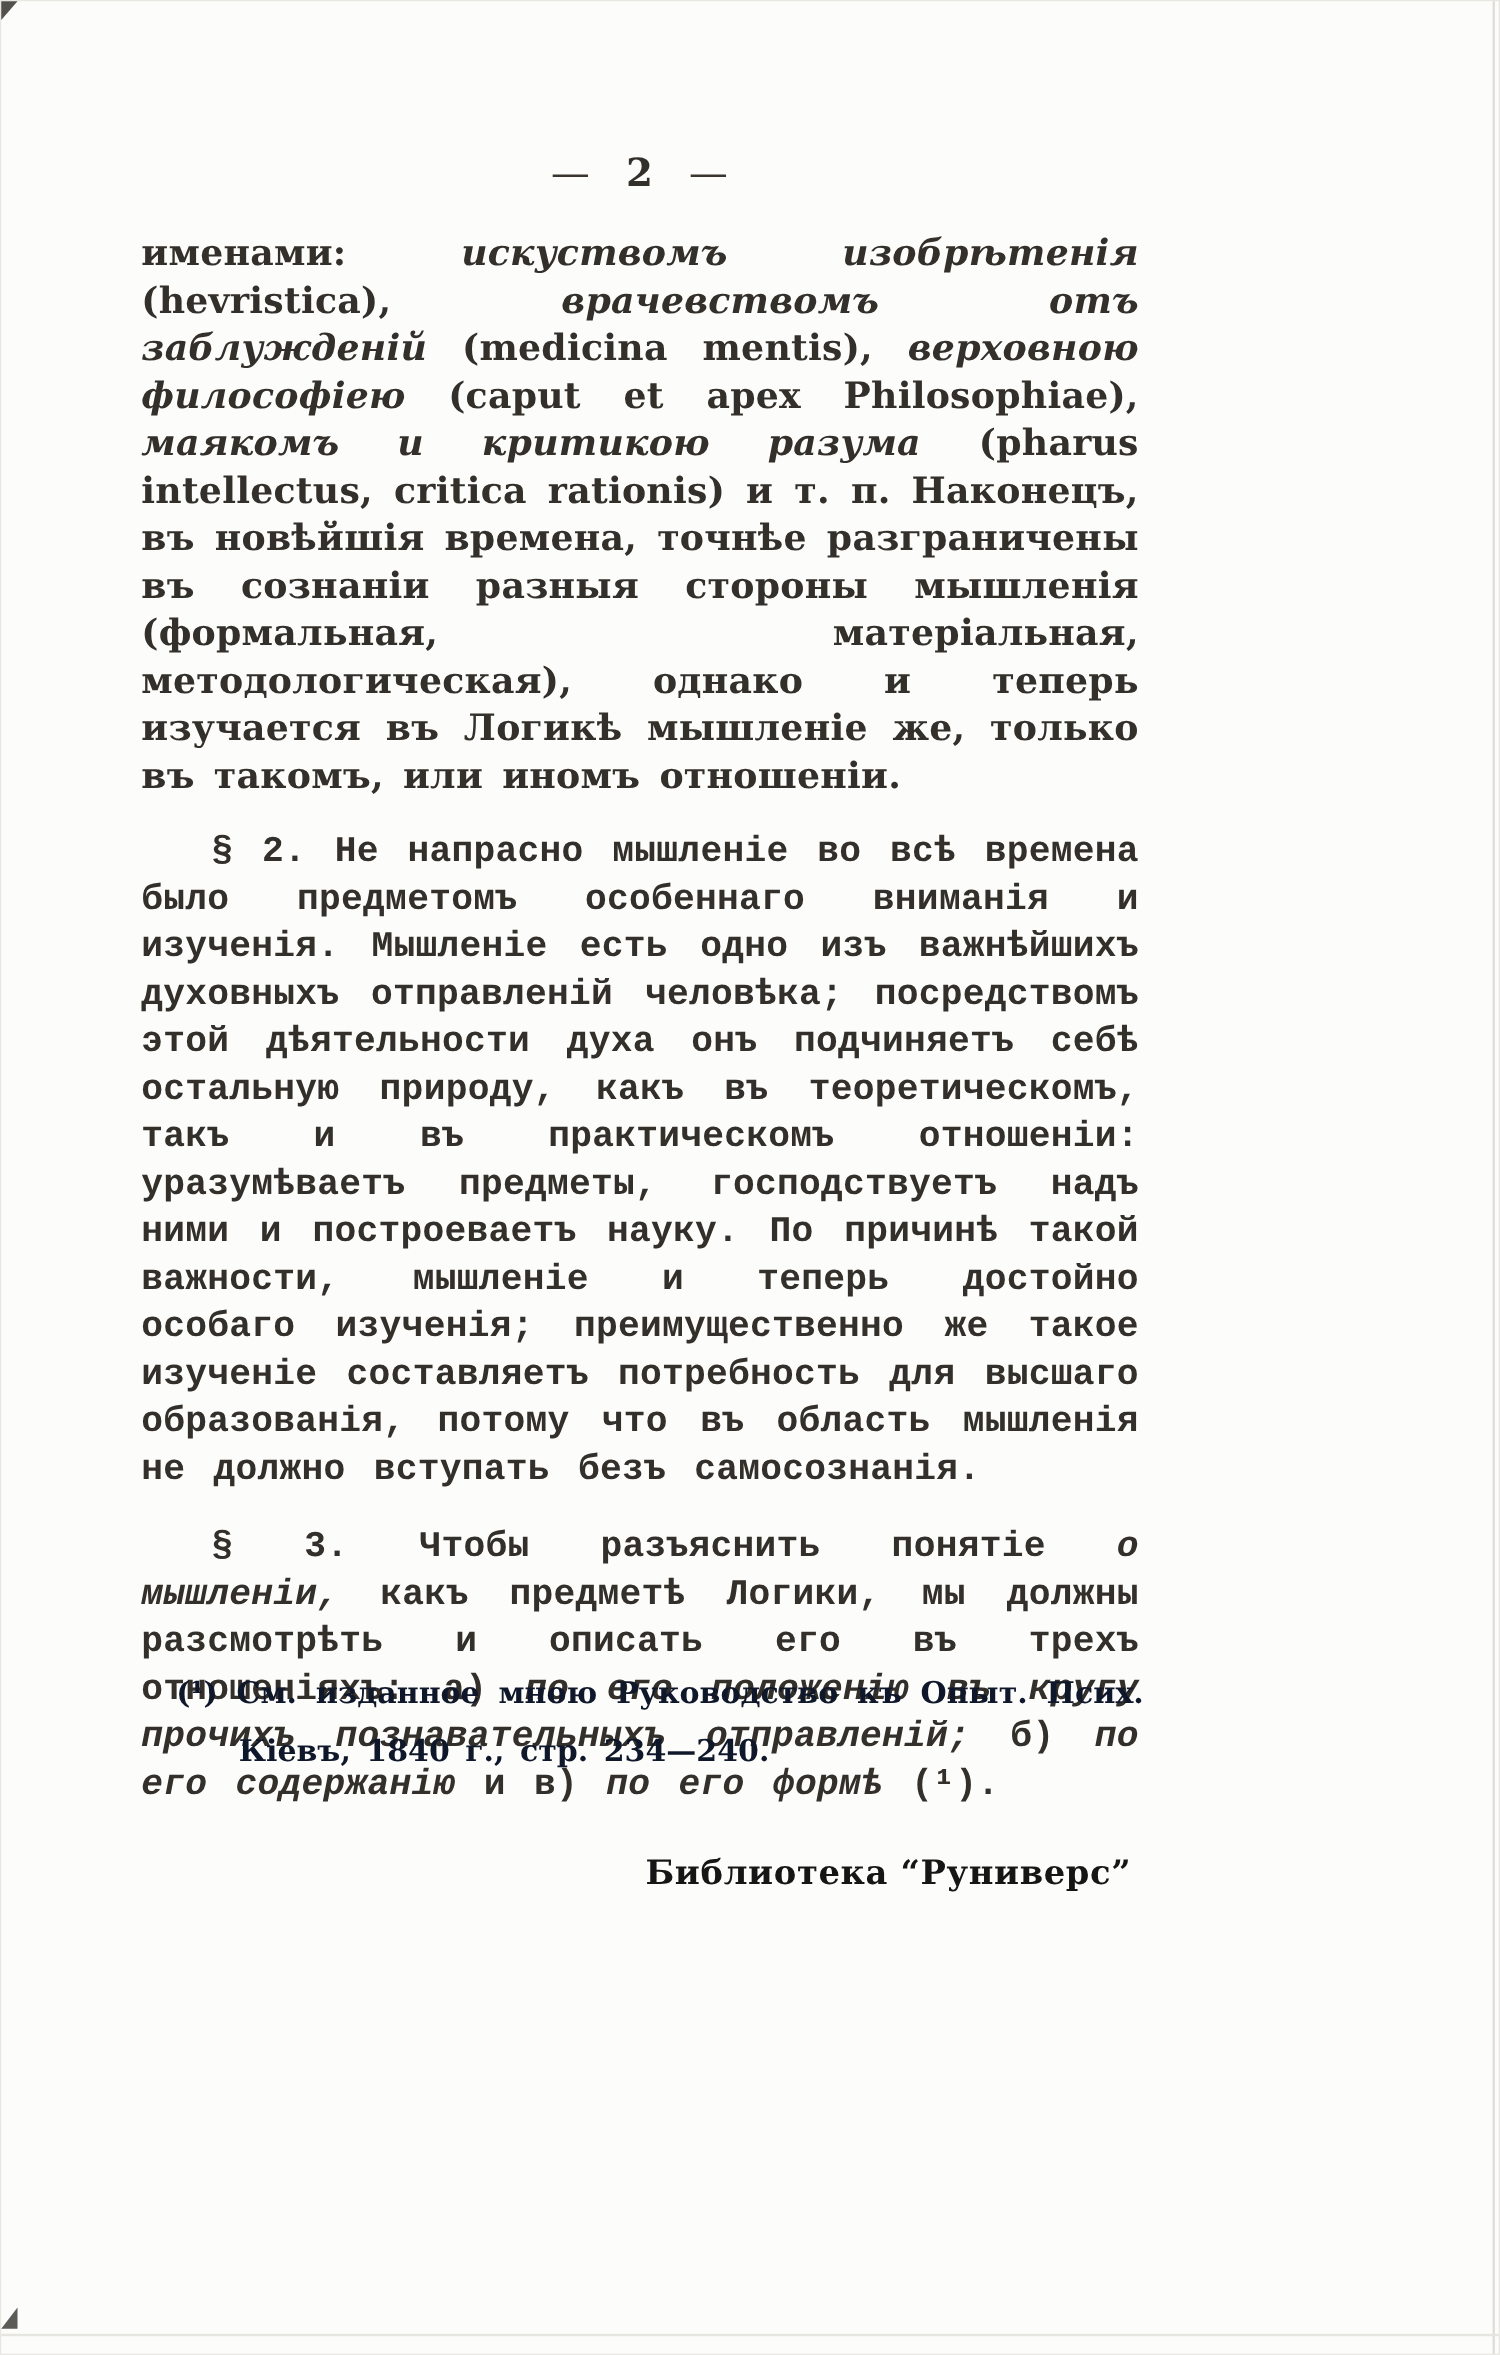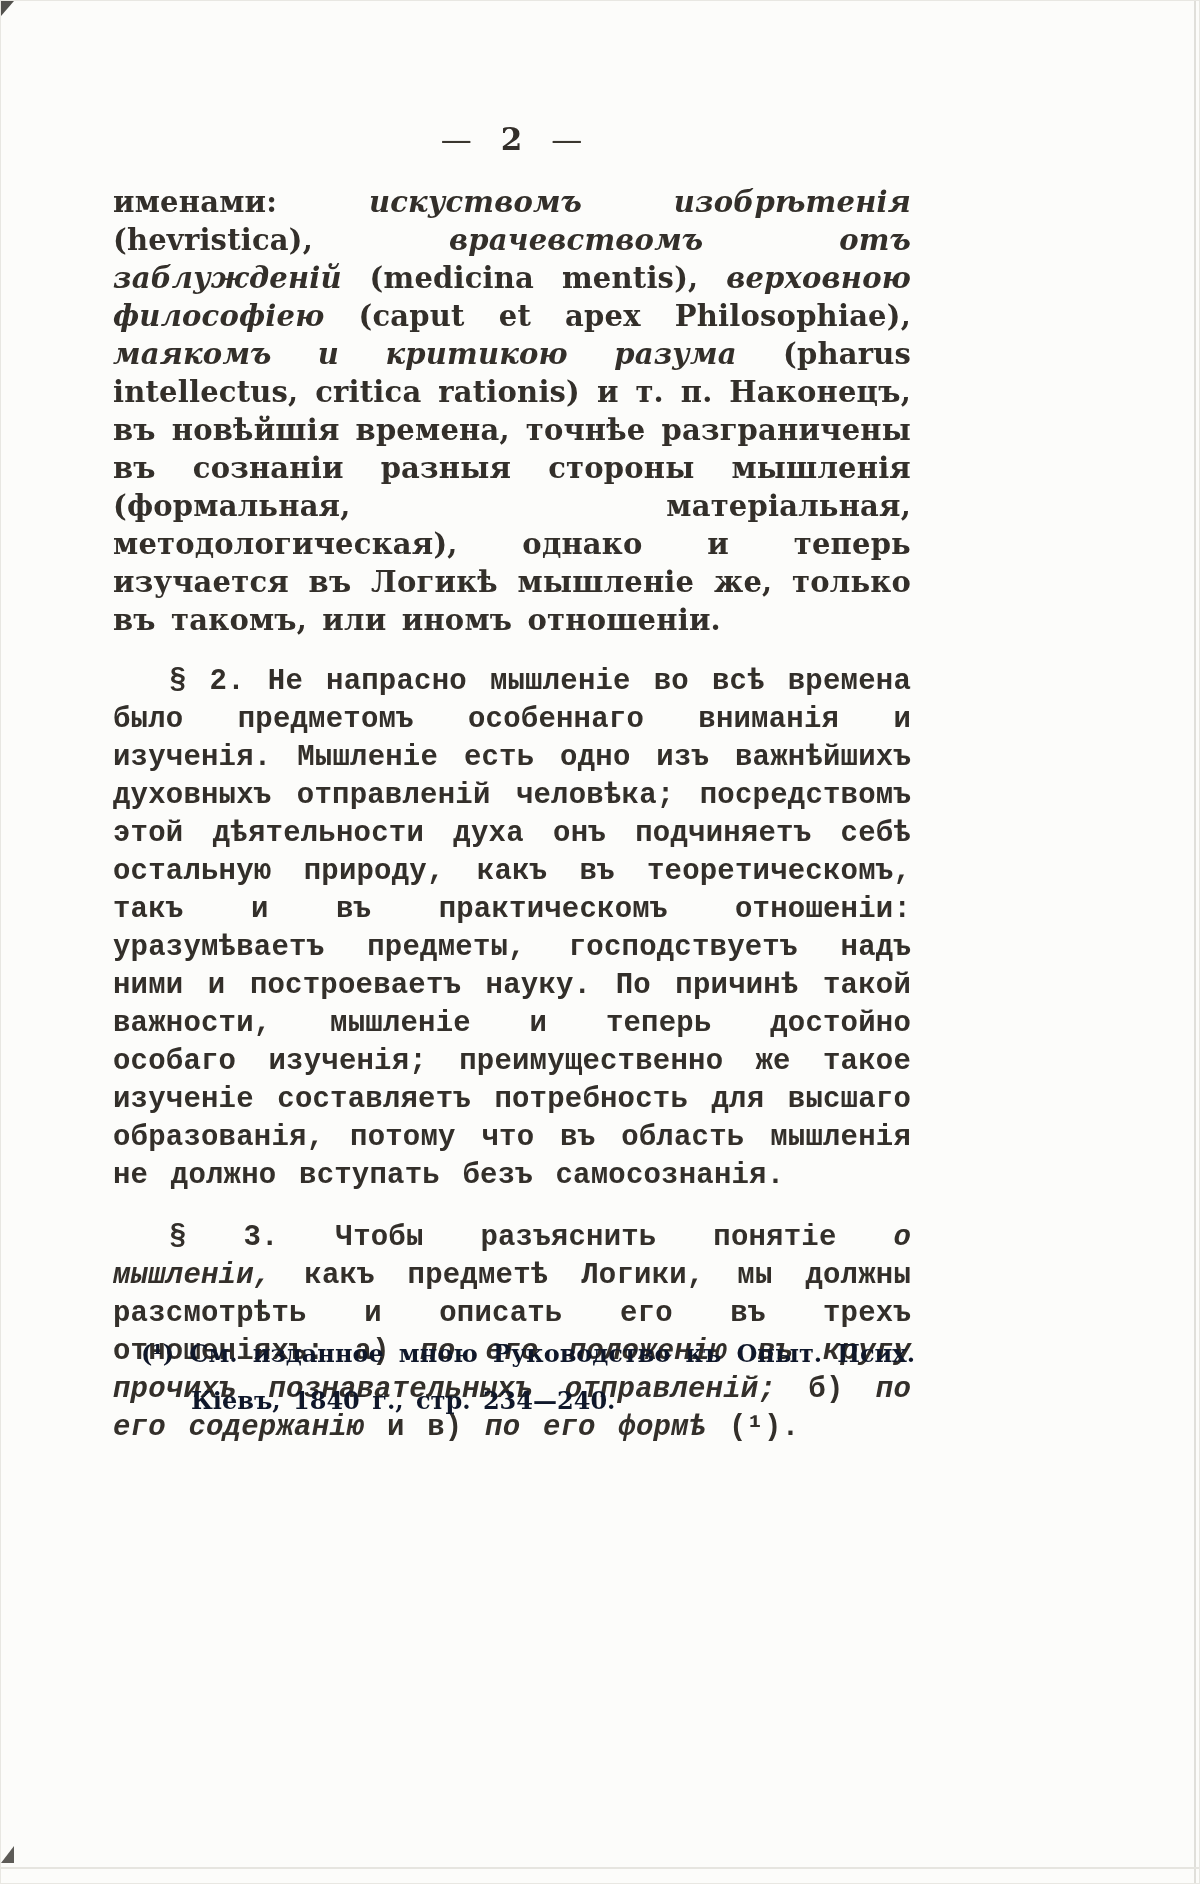--- a/index.html
+++ b/index.html
@@ -98,14 +98,15 @@
     </div>
     <div id="text-block">
         <p class="para"><span>именами: </span><span class="it">искуствомъ изобрѣтенія </span><span>(hevristica), </span><span class="it">врачевствомъ отъ заблужденій </span><span>(medicina mentis), </span><span class="it">верховною философіею </span><span>(caput et apex Philosophiae), </span><span class="it">маякомъ и критикою разума </span><span>(pharus intellectus, critica rationis) и т. п. Наконецъ, въ новѣйшія времена, точнѣе разграничены въ сознаніи разныя стороны мышленія (формальная, матеріальная, методологическая), однако и теперь изучается въ Логикѣ мышленіе же, только въ такомъ, или иномъ отношеніи.</span></p>
         <p class="para indent"><span>§ 2. Не напрасно мышленіе во всѣ времена было предметомъ особеннаго вниманія и изученія. Мышленіе есть одно изъ важнѣйшихъ духовныхъ отправленій человѣка; посредствомъ этой дѣятельности духа онъ подчиняетъ себѣ остальную природу, какъ въ теоретическомъ, такъ и въ практическомъ отношеніи: уразумѣваетъ предметы, господствуетъ надъ ними и построеваетъ науку. По причинѣ такой важности, мышленіе и теперь достойно особаго изученія; преимущественно же такое изученіе составляетъ потребность для высшаго образованія, потому что въ область мышленія не должно вступать безъ самосознанія.</span></p>
         <p class="para indent"><span>§ 3. Чтобы разъяснить понятіе </span><span class="it">о мышленіи,</span><span> какъ предметѣ Логики, мы должны разсмотрѣть и описать его въ трехъ отношеніяхъ: а) </span><span class="it">по его положенію въ кругу прочихъ познавательныхъ отправленій;</span><span> б) </span><span class="it">по его содержанію</span><span> и в) </span><span class="it">по его формѣ</span><span> (¹).</span></p>
       </div>
   </div>
 
   <div class="footnote">(¹) См. изданное мною Руководство къ Опыт. Псих. Кіевъ, 1840 г., стр. 234—240.</div>
 
+  <div class="watermark">Библиотека “Руниверс”</div>
 
 </div>
 
 </body></html>

